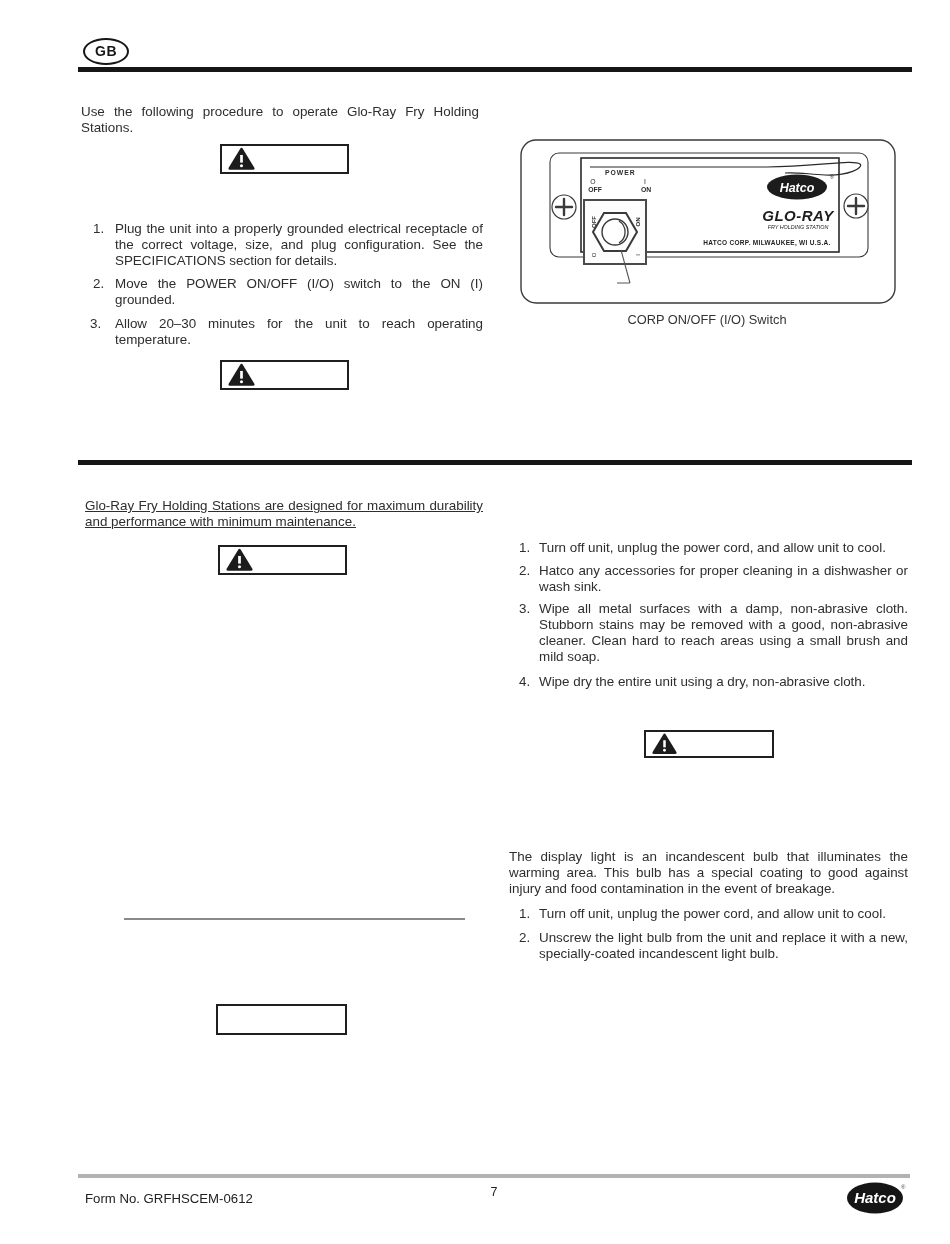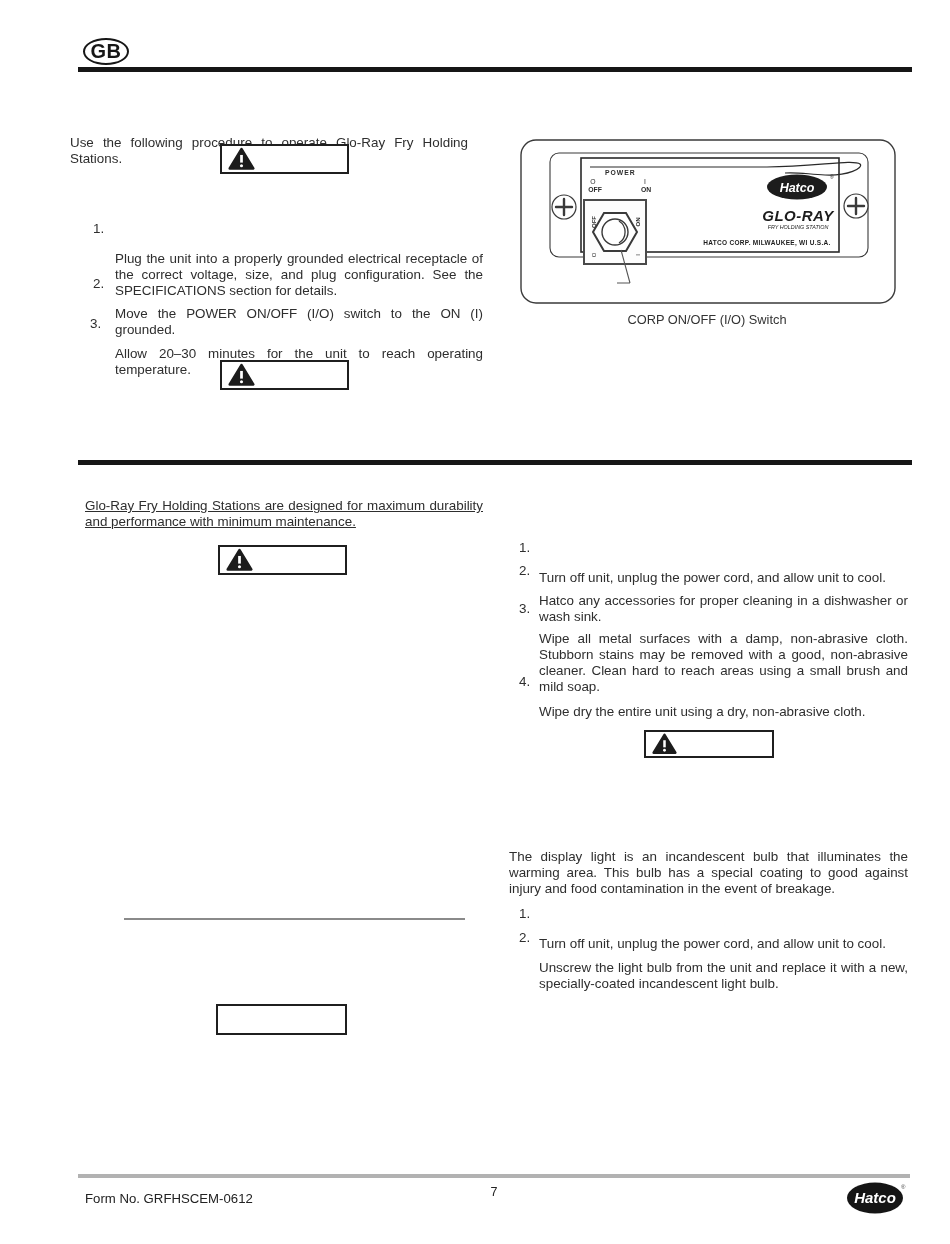--- a/index.html
+++ b/index.html
@@ -7,50 +7,50 @@
     position:relative;width:950px;height:1244px;margin:0 auto;
     background:#ffffff;overflow:hidden;
     font-family:"Liberation Sans", sans-serif;color:#2e2e2e;
   }
   .abs{position:absolute;}
   .rule-thick{position:absolute;left:78px;width:834px;height:5px;background:#161616;}
   .rule-gray{position:absolute;left:78px;width:832px;height:4px;background:#b2b2b2;}
   .para{position:absolute;margin:0;font-size:13.4px;line-height:15.9px;text-align:justify;}
   .list-item{position:absolute;font-size:13.4px;line-height:15.9px;}
   .list-item .num{position:absolute;left:8px;top:0;}
-  .list-item .txt{display:block;margin-left:30px;text-align:justify;margin-top:30px;}
+  .list-item .txt{display:block;margin-left:30px;text-align:justify;}
   .col-right .num{left:10px;}
   .warnbox{
     position:absolute;background:#fff;border:2.5px solid #1f1f1f;
     width:125px;height:26px;
   }
   .warnbox svg{position:absolute;left:6px;top:1px;}
   .warnbox.empty{width:127px;height:27px;}
   .gb-badge{
     position:absolute;left:83px;top:38px;width:42px;height:23px;
     border:2.5px solid #161616;border-radius:50%;
-    font-weight:bold;font-size:20px;letter-spacing:0.5px;
+    font-weight:bold;font-size:14px;letter-spacing:0.5px;
     text-align:center;line-height:23px;color:#161616;
   }
   .fig-caption{position:absolute;left:517px;top:312px;width:380px;text-align:center;
     font-size:12.8px;color:#333;}
   .thin-line{position:absolute;left:124px;top:918px;width:341px;height:1.5px;background:#8a8a8a;}
   .footer-text{position:absolute;font-size:13.2px;color:#222;margin-top:8px;}
   .page-num{position:absolute;left:78px;top:1185px;width:832px;text-align:center;
     font-size:12.5px;color:#222;}
 </style>
 </head>
 <body>
 
 <div class="page">
 
   <div class="gb-badge">GB</div>
   <div class="rule-thick" style="top:67px;"></div>
 
-  <p class="para" style="left:70px;top:104px;width:398px;margin-top:31px;">Use the following procedure to operate Glo-Ray Fry Holding Stations.</p>
+  <p class="para" style="left:81px;top:104px;width:398px;">Use the following procedure to operate Glo-Ray Fry Holding Stations.</p>
 
   <div class="warnbox" style="left:220px;top:144px;">
     <svg width="27" height="24" viewBox="0 0 30 26">
       <path d="M15 2 L28 23.5 H2 Z" fill="#1c1c1c" stroke="#1c1c1c" stroke-width="3" stroke-linejoin="round"></path>
       <rect x="13.5" y="8.5" width="3" height="8.5" fill="#fff"></rect>
       <circle cx="15" cy="20.5" r="1.7" fill="#fff"></circle>
     </svg>
   </div>
 
   <div class="list-item" style="left:85px;top:221px;width:398px;">

